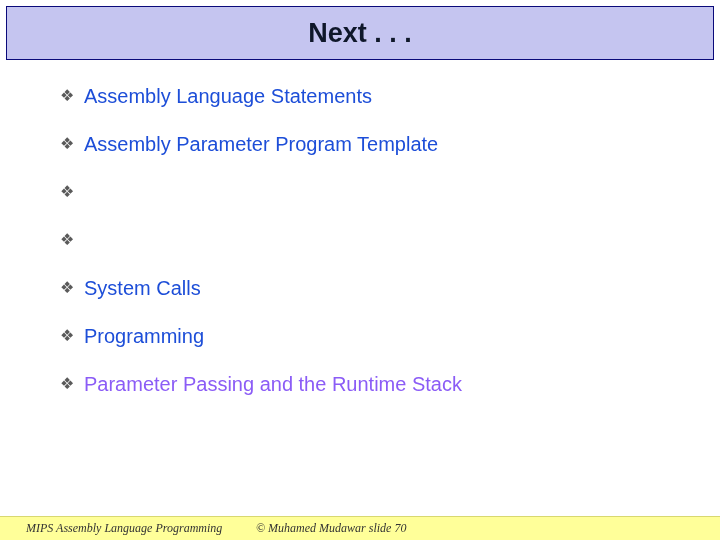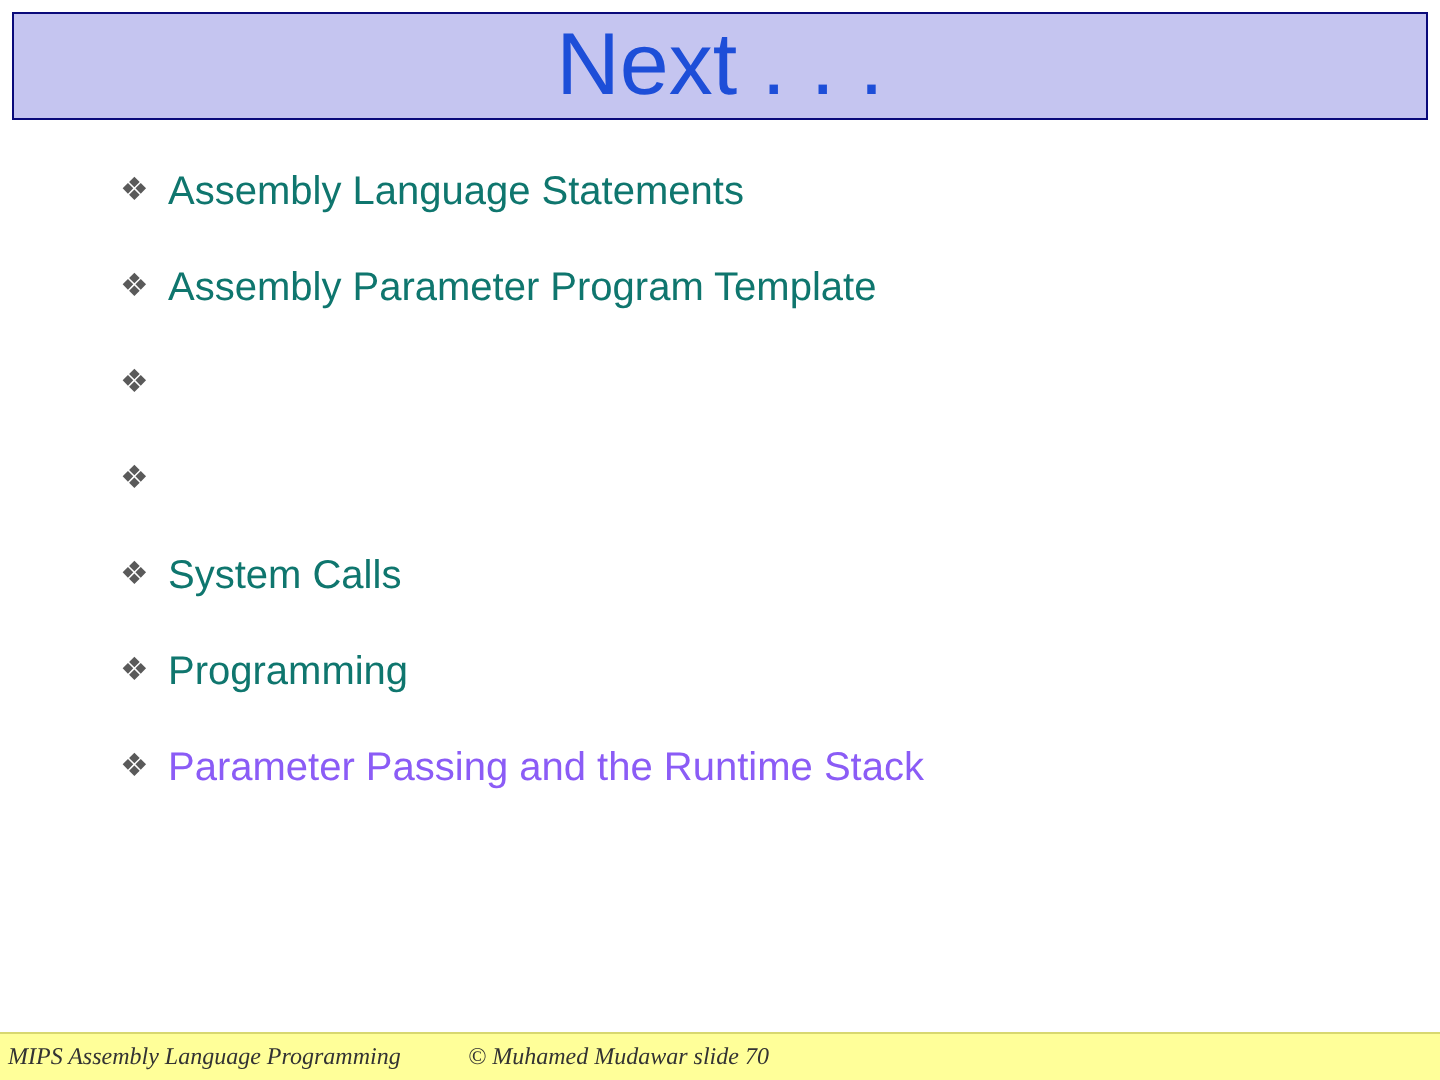--- a/index.html
+++ b/index.html
@@ -15,63 +15,63 @@
     margin: 6px 6px 0 6px;
     background: #c5c5f0;
     border: 1px solid #0a0a7a;
     height: 54px;
     display: flex;
     align-items: center;
     justify-content: center;
   }
   .title-text {
     font-family: "Comic Sans MS", cursive, sans-serif;
-    font-size: 44px;
-    color: #1d4ed8;
-    font-weight: normal;
+    font-size: 27px;
+    color: #0f172a;
+    font-weight: bold;
   }
   .content {
     padding: 24px 0 0 60px;
   }
   .item {
     display: flex;
     align-items: flex-start;
     margin-bottom: 24px;
     font-size: 20px;
   }
   .bullet {
     color: #5a5a5a;
     font-size: 16px;
     margin-right: 8px;
     line-height: 24px;
     width: 16px;
     flex-shrink: 0;
   }
   .item-text {
-    color: #0f766e;
+    color: #1d4ed8;
     line-height: 24px;
   }
   .highlight .item-text {
     color: #8b5cf6;
   }
   .footer {
     position: absolute;
     bottom: 0;
     left: 0;
     right: 0;
     height: 24px;
     background: #ffff99;
     border-top: 1px solid #d8d870;
     display: flex;
     align-items: center;
     font-family: "Times New Roman", serif;
     font-style: italic;
     font-size: 12px;
     color: #333;
-    padding: 0 4px;
+    padding: 0 26px;
   }
   .footer-left { flex: 0 0 auto; width: 230px; }
   .footer-center { flex: 0 0 auto; width: 200px; }
   .footer-right { flex: 1; text-align: left; }
 </style>
 </head>
 <body>
 
 <div class="title-bar">
   <span class="title-text">Next . . .</span>

